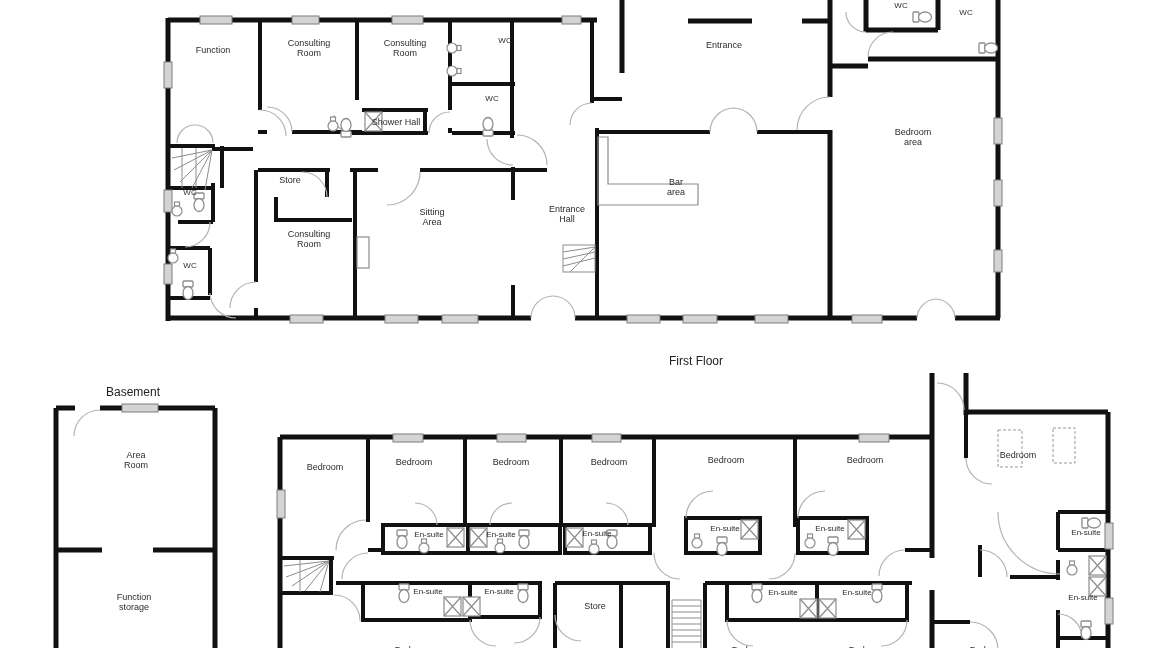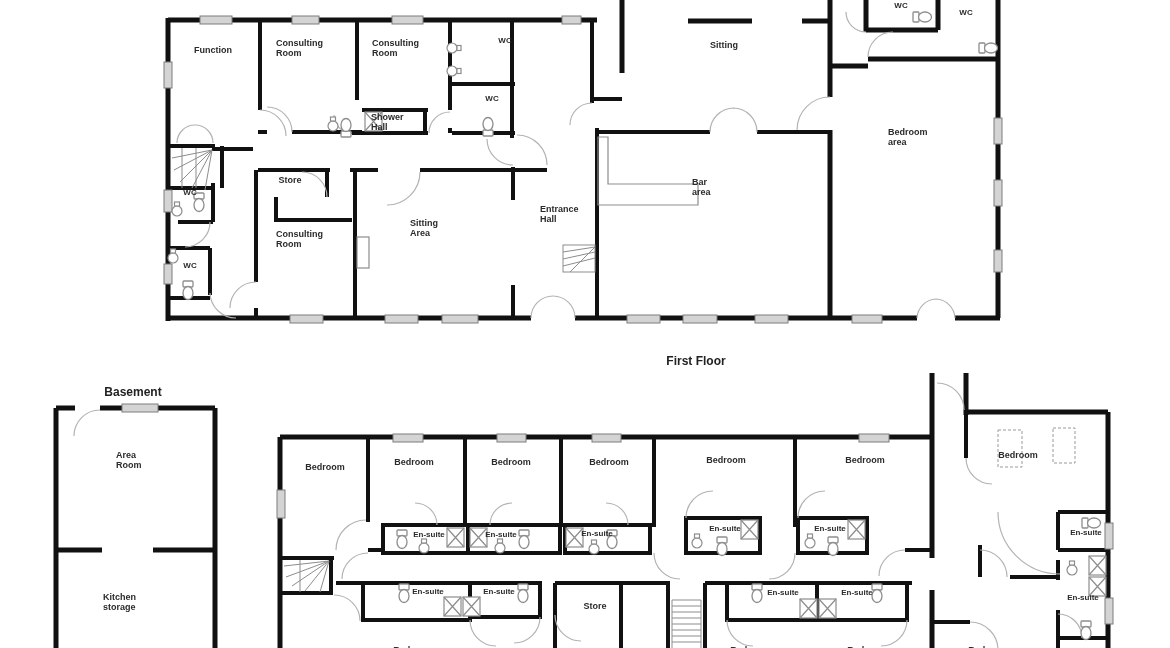--- a/index.html
+++ b/index.html
@@ -1,19 +1,19 @@
 <!DOCTYPE html>
 <html><head>
 <meta charset="utf-8">
 <style>
   html,body{margin:0;padding:0;background:#ffffff;}
   #canvas{position:relative;width:1170px;height:648px;background:#ffffff;overflow:hidden;
           font-family:"Liberation Sans", sans-serif;}
   #plan-svg{position:absolute;left:0;top:0;}
-  .lbl{position:absolute;transform:translate(-50%,-50%);font-weight:bold;
+  .lbl{position:absolute;transform:translate(-50%,-50%);text-align:center;font-weight:normal;
        color:#2b2b2b;font-size:9px;line-height:1.15;white-space:nowrap;letter-spacing:0;}
   .wrap{white-space:normal;}
   .sm{font-size:8px;}
   .title{font-size:12px;color:#222;}
 </style>
 </head>
 <body>
 
 <div id="canvas">
 
@@ -220,35 +220,35 @@
 </svg>
 
 <span class="lbl" style="left:213px;top:50px">Function</span>
 <span class="lbl wrap" style="left:309px;top:48px;width:66px">Consulting Room</span>
 <span class="lbl wrap" style="left:405px;top:48px;width:66px">Consulting Room</span>
 <span class="lbl sm" style="left:505px;top:41px">WC</span>
 <span class="lbl sm" style="left:492px;top:99px">WC</span>
 <span class="lbl wrap" style="left:396px;top:122px;width:50px">Shower Hall</span>
 <span class="lbl" style="left:290px;top:180px">Store</span>
 <span class="lbl wrap" style="left:309px;top:239px;width:66px">Consulting Room</span>
-<span class="lbl wrap" style="left:432px;top:228px;width:44px">Sitting Area</span>
+<span class="lbl wrap" style="left:432px;top:217px;width:44px">Sitting Area</span>
 <span class="lbl wrap" style="left:567px;top:214px;width:54px">Entrance Hall</span>
 <span class="lbl sm" style="left:190px;top:193px">WC</span>
 <span class="lbl sm" style="left:190px;top:266px">WC</span>
-<span class="lbl" style="left:724px;top:45px">Sitting</span>
-<span class="lbl wrap" style="left:708px;top:187px;width:32px">Bar area</span>
+<span class="lbl" style="left:724px;top:45px">Entrance</span>
+<span class="lbl wrap" style="left:676px;top:187px;width:32px">Bar area</span>
 <span class="lbl sm" style="left:901px;top:6px">WC</span>
 <span class="lbl sm" style="left:966px;top:13px">WC</span>
 <span class="lbl wrap" style="left:913px;top:137px;width:50px">Bedroom area</span>
 
 <span class="lbl title" style="left:696px;top:362px">First Floor</span>
 <span class="lbl title" style="left:133px;top:393px">Basement</span>
 
 <span class="lbl wrap" style="left:136px;top:460px;width:40px">Area Room</span>
-<span class="lbl wrap" style="left:134px;top:602px;width:62px">Kitchen storage</span>
+<span class="lbl wrap" style="left:134px;top:602px;width:62px">Function storage</span>
 
 <span class="lbl" style="left:325px;top:467px">Bedroom</span>
 <span class="lbl" style="left:414px;top:462px">Bedroom</span>
 <span class="lbl" style="left:511px;top:462px">Bedroom</span>
 <span class="lbl" style="left:609px;top:462px">Bedroom</span>
 <span class="lbl" style="left:726px;top:460px">Bedroom</span>
 <span class="lbl" style="left:865px;top:460px">Bedroom</span>
 <span class="lbl" style="left:1018px;top:455px">Bedroom</span>
 <span class="lbl sm" style="left:429px;top:535px">En-suite</span>
 <span class="lbl sm" style="left:501px;top:535px">En-suite</span>

